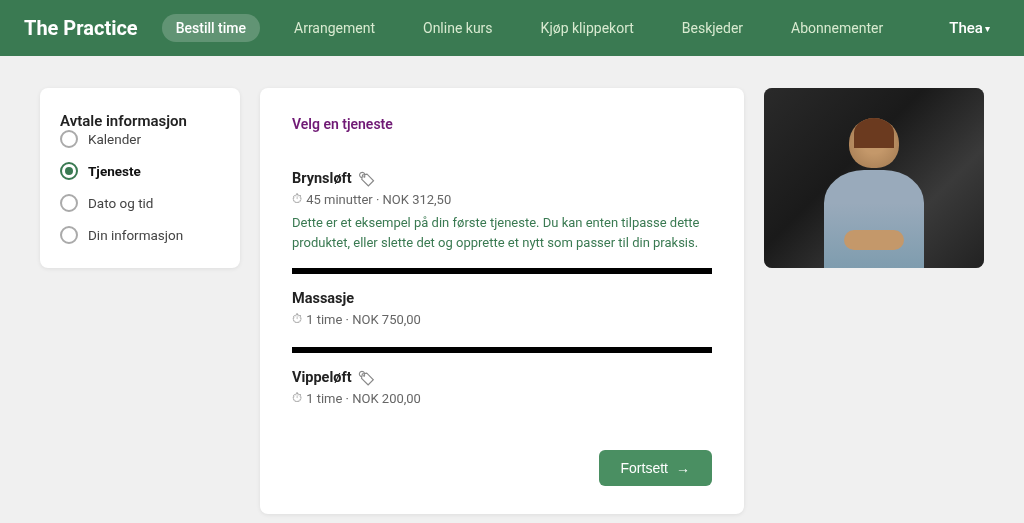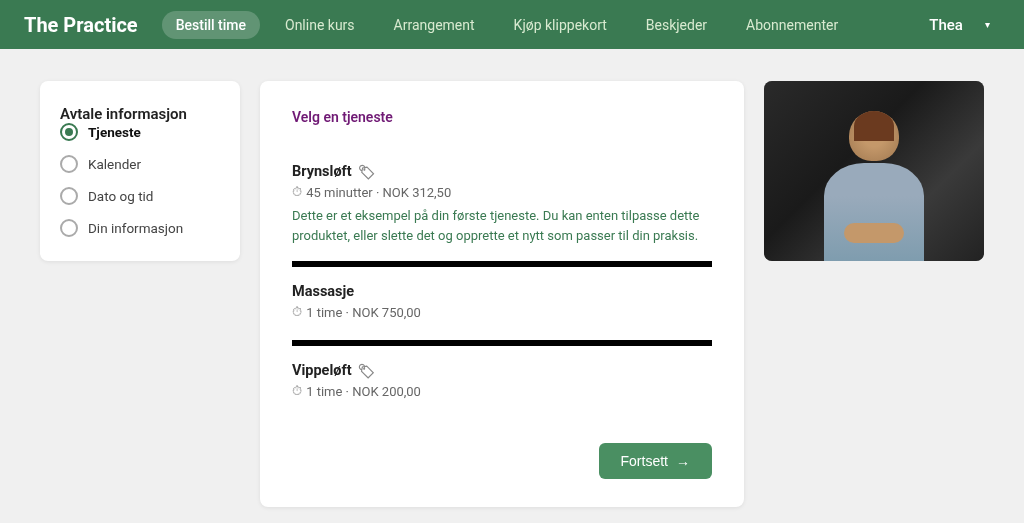--- a/index.html
+++ b/index.html
@@ -10,55 +10,55 @@
       font-size: 14px;
       color: #333;
     }
 
     
     header {
       background: #3a7a52;
       display: flex;
       align-items: center;
       padding: 0 24px;
-      height: 49px;
+      height: 56px;
       gap: 8px;
     }
     .logo {
       color: #fff;
       font-weight: 700;
       font-size: 20px;
       margin-right: 16px;
       white-space: nowrap;
     }
     nav {
       display: flex;
       align-items: flex-start;
-      gap: 11px;
+      gap: 20px;
       flex: 1;
     }
     .nav-item {
       color: #d8ead0;
       padding: 6px 14px;
       border-radius: 20px;
       cursor: pointer;
       font-size: 14px;
       white-space: nowrap;
       transition: background 0.15s;
     }
     .nav-item.active {
       background: rgba(255,255,255,0.2);
       color: #fff;
       font-weight: 500;
     }
     .user-menu {
       color: #fff;
       display: flex;
       align-items: center;
-      gap: 20px;
+      gap: 0;
       cursor: pointer;
       font-size: 15px;
       font-weight: 500;
       padding: 6px 10px;
       border-radius: 4px;
     }
     .user-caret { font-size: 10px; margin-left: 2px; }
 
     
     .page-body {
@@ -274,45 +274,45 @@
     }
   </style>
 </head>
 <body>
 
 <header>
   <div class="logo">The Practice</div>
   <nav>
 
   <div class="nav-item active">Bestill time</div>
+      <div class="nav-item">Arrangement</div>
       <div class="nav-item">Online kurs</div>
-      <div class="nav-item">Arrangement</div>
       <div class="nav-item">Kjøp klippekort</div>
       <div class="nav-item">Beskjeder</div>
       <div class="nav-item">Abonnementer</div>
     </nav>
   <div class="user-menu">
     <span>Thea</span>
     <span class="user-caret">▾</span>
   </div>
 </header>
 
 <div class="page-body">
 
   <aside class="sidebar">
     <div class="sidebar-title">Avtale informasjon</div>
     <div class="sidebar-steps">
 
     <div class="sidebar-step">
+          <div class="step-radio"></div>
+          <span class="step-label">Kalender</span>
+        </div>
+        <div class="sidebar-step">
           <div class="step-radio active"></div>
           <span class="step-label active">Tjeneste</span>
-        </div>
-        <div class="sidebar-step">
-          <div class="step-radio"></div>
-          <span class="step-label">Kalender</span>
         </div>
         <div class="sidebar-step">
           <div class="step-radio"></div>
           <span class="step-label">Dato og tid</span>
         </div>
         <div class="sidebar-step">
           <div class="step-radio"></div>
           <span class="step-label">Din informasjon</span>
         </div>
       </div>

